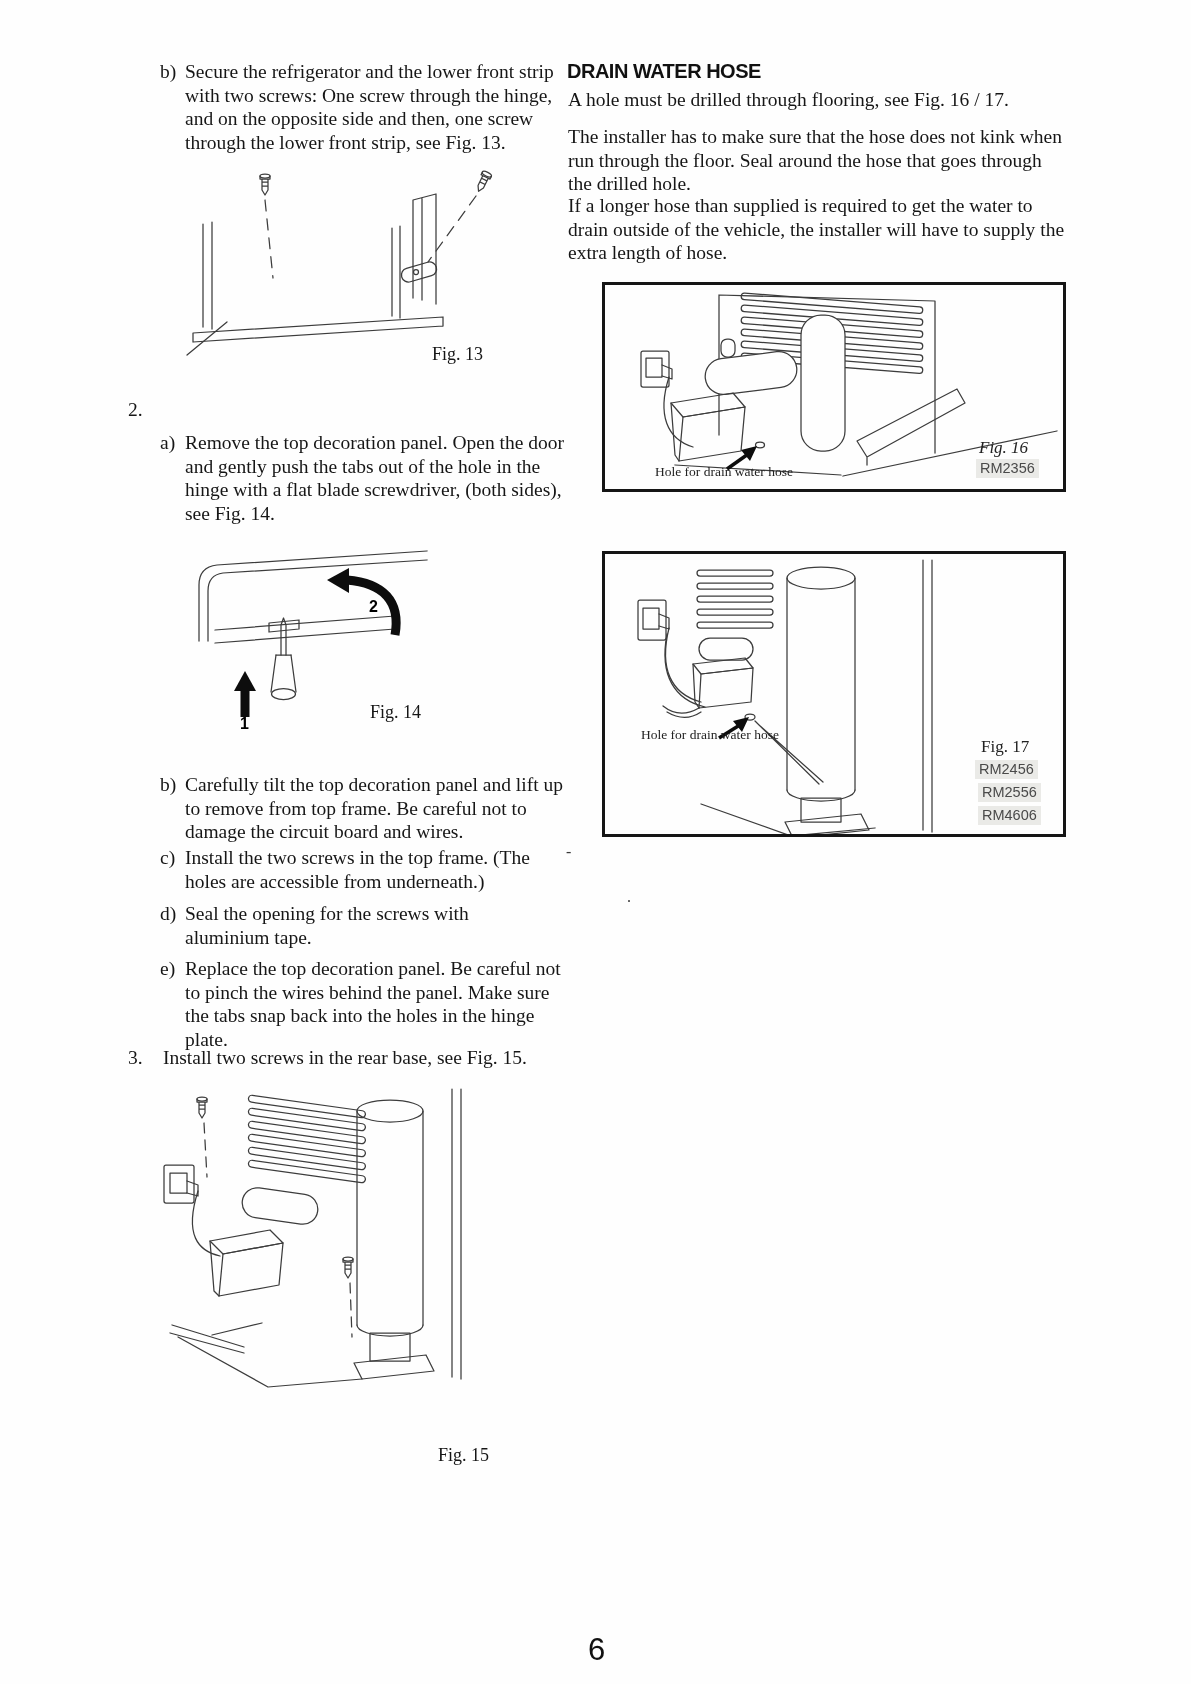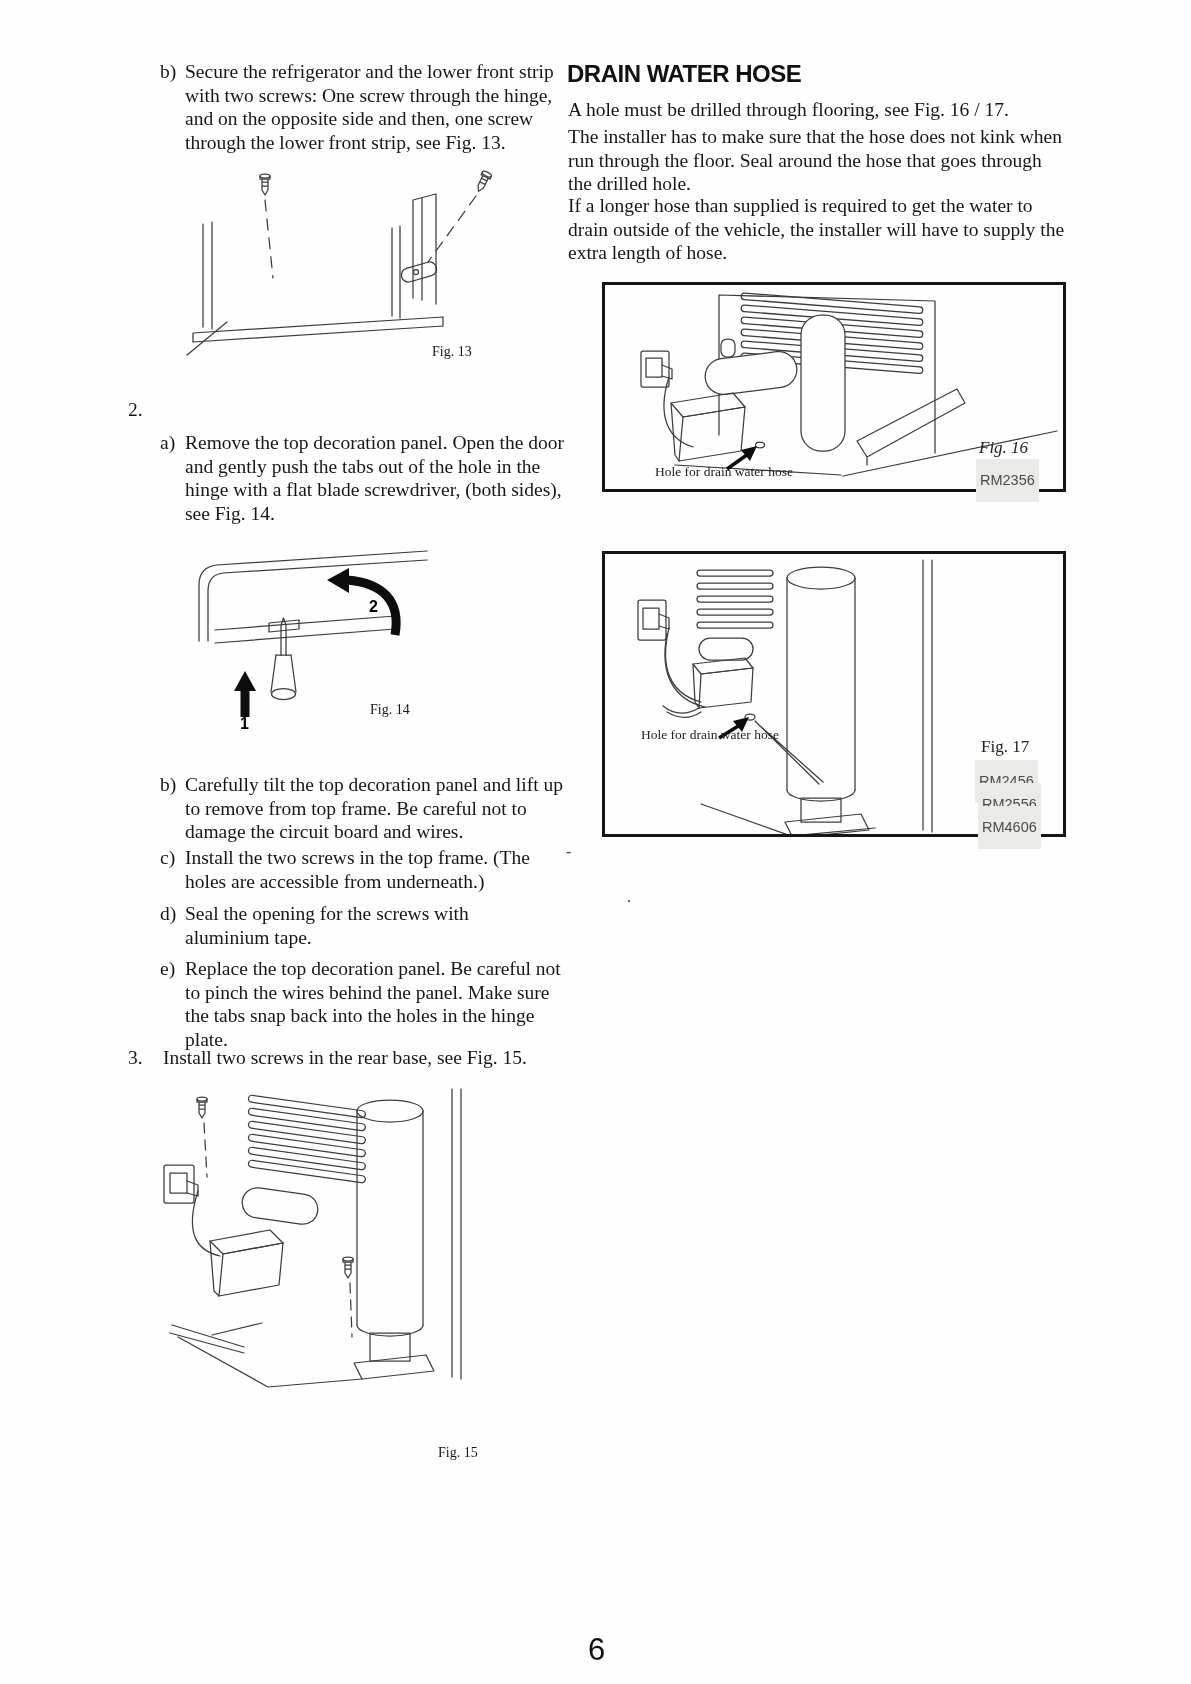--- a/index.html
+++ b/index.html
@@ -10,28 +10,28 @@
   }
   .abs{position:absolute;}
   
   .li{position:absolute;font-size:19.5px;line-height:23.5px;}
   .li .mk{position:absolute;left:0;top:0;}
   .li .tx{display:block;}
   
   .rp{position:absolute;font-size:19.5px;line-height:23.5px;width:502px;}
   .heading{
     position:absolute;font-family:"Liberation Sans","DejaVu Sans",sans-serif;
-    font-weight:bold;font-size:24px;letter-spacing:-0.5px;color:#111;
-  }
-  .figcap{position:absolute;font-size:14px;}
+    font-weight:bold;font-size:20px;letter-spacing:-0.5px;color:#111;
+  }
+  .figcap{position:absolute;font-size:18px;}
   .figbox{position:absolute;border:3px solid #151515;background:#fefefe;}
   .figlabel{position:absolute;font-size:17px;color:#222;}
   .model{
     position:absolute;font-family:"Liberation Sans","DejaVu Sans",sans-serif;
-    font-size:14.5px;color:#4a4a4a;background:#eaeae7;padding:12px 4px;line-height:19px;
+    font-size:14.5px;color:#4a4a4a;background:#eaeae7;padding:0 4px;line-height:19px;
   }
   .annot{position:absolute;font-size:13.5px;color:#222;}
   .stepnum{
     position:absolute;font-family:"Liberation Sans","DejaVu Sans",sans-serif;
     font-weight:bold;font-size:16px;color:#000;
   }
   .pagenum{
     position:absolute;font-family:"Liberation Sans","DejaVu Sans",sans-serif;
     font-size:31px;color:#111;
   }
@@ -194,21 +194,21 @@
         </g>
         <path d="M200,198 L202,252" stroke-dasharray="10 7"></path>
         <path d="M28,252 L118,302 L212,294"></path>
       </g>
     </svg>
   </div>
   <div class="figcap" style="left:438px;top:1410px;margin-top:35px;">Fig. 15</div>
 
   <div class="heading" style="left:567px;top:60px;">DRAIN WATER HOSE</div>
 
-  <div class="rp" style="left:568px;top:98px;">A hole must be drilled through flooring, see Fig. 16 / 17.</div>
+  <div class="rp" style="left:568px;top:88px;">A hole must be drilled through flooring, see Fig. 16 / 17.</div>
   <div class="rp" style="left:568px;top:125px;">The installer has to make sure that the hose does not kink when run through the floor. Seal around the hose that goes through the drilled hole.</div>
   <div class="rp" style="left:568px;top:194px;">If a longer hose than supplied is required to get the water to drain outside of the vehicle, the installer will have to supply the extra length of hose.</div>
 
   <div class="figbox" style="left:602px;top:282px;width:458px;height:204px;">
     <svg width="458" height="204" viewBox="0 0 458 204">
       <g class="ln" stroke-width="1.05">
         <g>
           <path d="M114,10 V150 M114,10 L330,16 M330,16 V168"></path>
         </g>
         <g>

